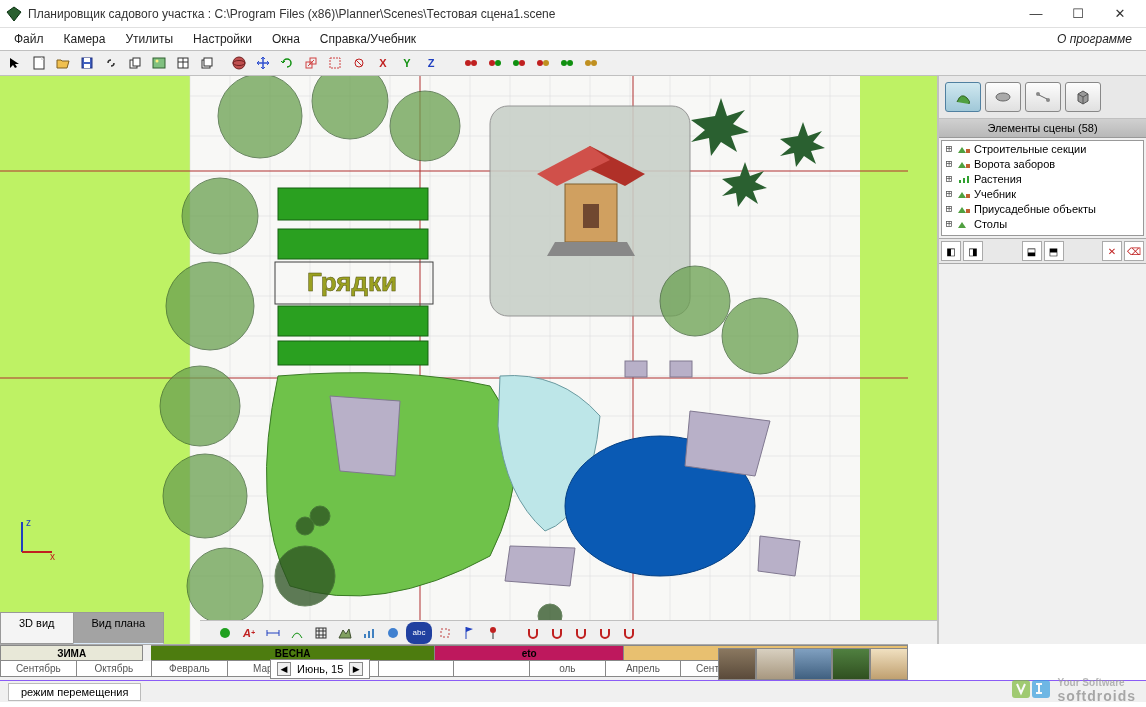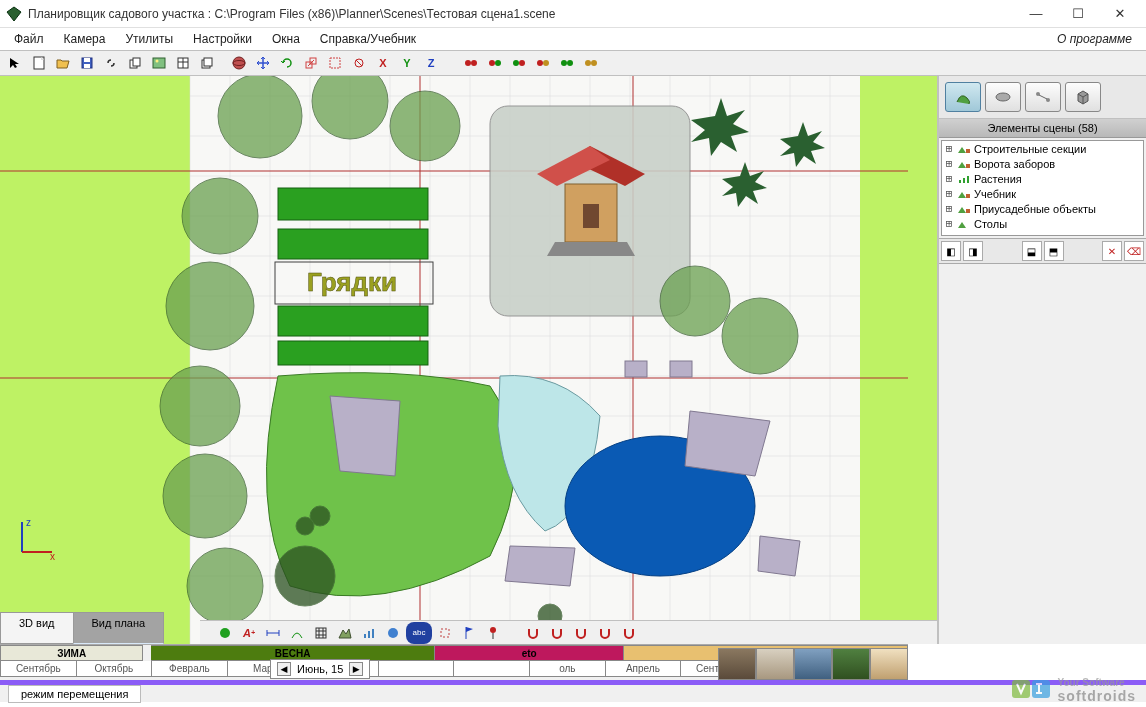--- a/index.html
+++ b/index.html
@@ -44,21 +44,21 @@
 .season.spring { background: #4d7c0f; flex: 3; margin-left: 8px; }
 .season.summer { background: #be185d; flex: 2; }
 .season.autumn { background: #e8c070; flex: 3; }
 .timeline-months { display: flex; height: 16px; font-size: 10px; position: relative; }
 .month { flex: 1; text-align: center; border: 1px solid #888; border-top: none; border-left: none; display: flex; align-items: center; justify-content: center; color: #555; background: #fff; }
 .month:first-child { border-left: 1px solid #888; }
 .date-selector { position: absolute; left: 270px; top: -2px; background: #fff; border: 1px solid #888; padding: 2px 6px; display: flex; align-items: center; gap: 6px; font-size: 11px; z-index: 5; }
 .date-arrow { width: 14px; height: 14px; border: 1px solid #888; display: flex; align-items: center; justify-content: center; font-size: 9px; background: #f0f0f0; }
 .thumbs { position: absolute; right: 0; bottom: 0; display: flex; height: 32px; }
 .thumb { width: 38px; height: 32px; border: 1px solid #888; background: #ccc; }
-.status-bar { height: 22px; background: #f0f0f0; border-top: 5px solid #8b5cf6; display: flex; align-items: center; padding: 0 8px; font-size: 11px; }
+.status-bar { height: 22px; background: #f0f0f0; border-top: 1px solid #8b5cf6; display: flex; align-items: center; padding: 0 8px; font-size: 11px; }
 .status-cell { border: 1px solid #bbb; padding: 2px 12px; background: #fff; margin-right: 4px; }
 .watermark { position: absolute; bottom: 3px; right: 10px; opacity: 0.7; display: flex; align-items: flex-end; gap: 6px; color: #aaa; font-size: 13px; font-weight: 600; pointer-events: none; }
 .axis-gizmo { position: absolute; left: 14px; bottom: 84px; width: 44px; height: 44px; }
 </style>
 </head>
 <body>
 
 <div class="titlebar">
   <span class="app-icon">
     <svg width="16" height="16">

